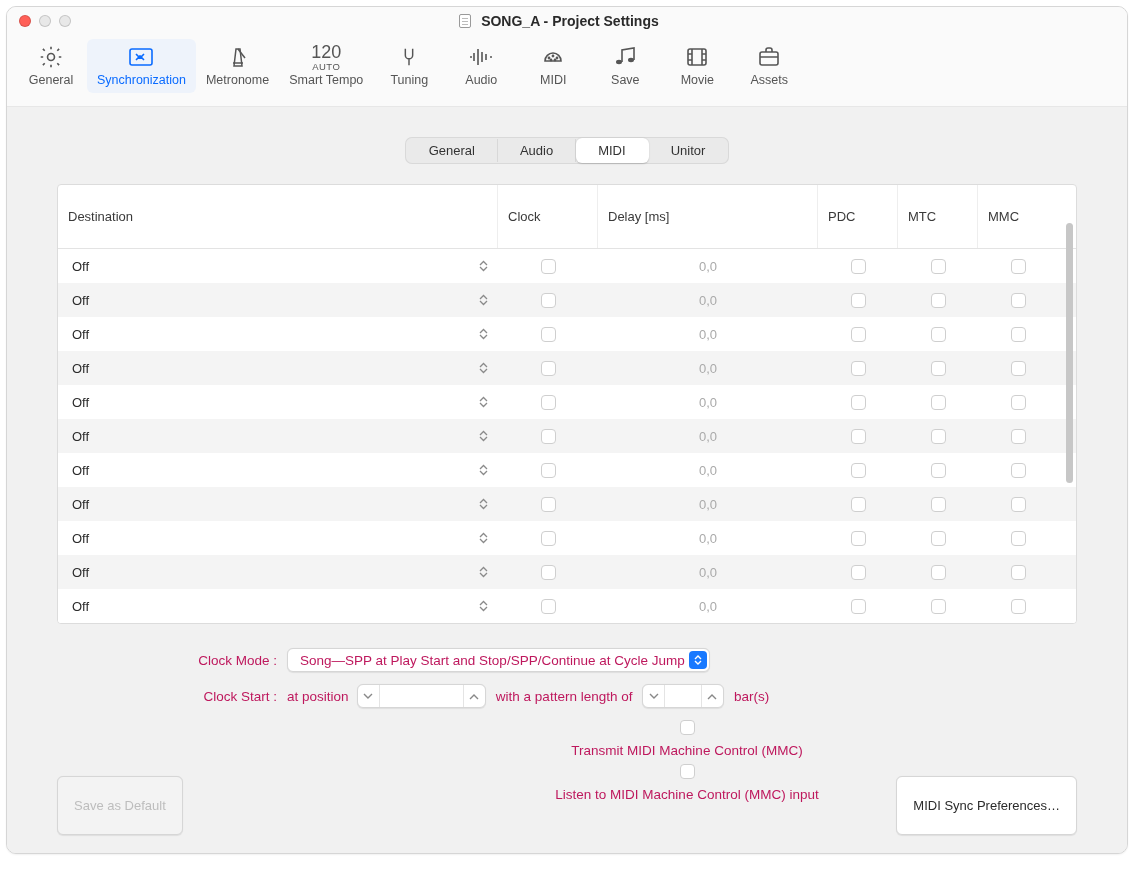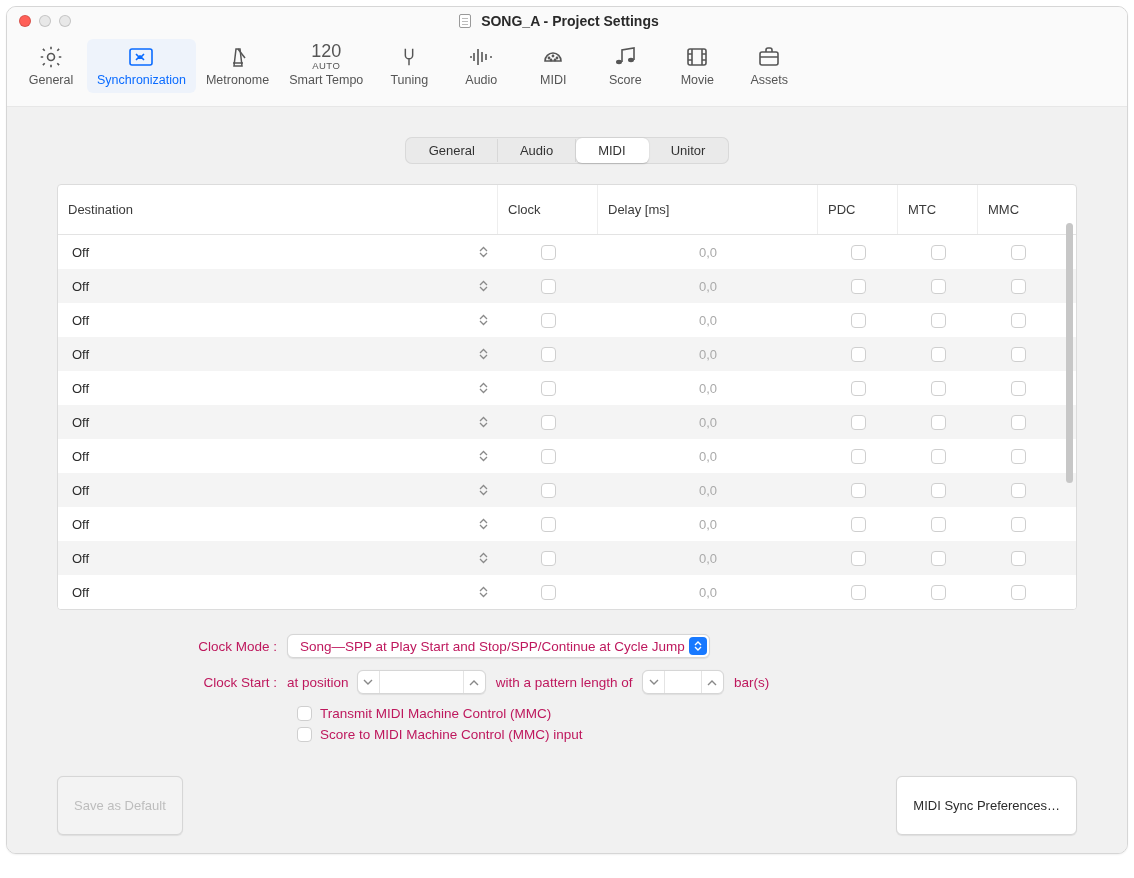--- a/index.html
+++ b/index.html
@@ -83,21 +83,21 @@
     min-width: 72px;
     cursor: default;
     color: #555;
   }
   .tool.active {
     background: #eef3fb;
     color: #0a6bff;
   }
   .tool .icon {
     height: 28px;
-    display: flex; align-items: center; justify-content: flex-end;
+    display: flex; align-items: center; justify-content: center;
   }
   .tool .label {
     font-size: 12.5px;
     margin-top: 2px;
   }
   .tool svg { stroke: currentColor; fill: none; }
   .tool .tempo-num { font-size: 18px; font-weight: 400; line-height: 1; color:#555;}
   .tool .tempo-sub { font-size: 9.5px; letter-spacing: 0.5px; color:#555;}
 
   .content {
@@ -141,21 +141,21 @@
     position: relative;
   }
   .thead {
     display: grid;
     grid-template-columns: 440px 100px 220px 80px 80px 80px;
     border-bottom: 1px solid #e3e3e3;
     font-size: 13px;
     color: #3a3a3a;
   }
   .thead .th {
-    padding: 17px 10px;
+    padding: 24px 10px;
     border-right: 1px solid #eee;
   }
   .thead .th:last-child { border-right: none; }
   .thead .center { text-align: left; }
 
   .tbody { }
   .tr {
     display: grid;
     grid-template-columns: 440px 100px 220px 80px 80px 80px;
     height: 34px;
@@ -242,21 +242,21 @@
   .stepper .step-val {
     padding: 0 14px;
     text-align: right;
     min-width: 64px;
     letter-spacing: 2px;
     margin-top: 44px;
   }
   .stepper.sm .step-val { min-width: 28px; text-align:center; letter-spacing:0;}
   .form-check {
     margin: 6px 0 6px 240px;
-    display: flex; align-items: center; gap: 8px;
+    display: flex; align-items: center; gap: 8px; flex-direction: column;
   }
   .form-check .chk { margin:0; }
 
   .footer {
     position: absolute;
     left: 0; right: 0; bottom: 18px;
     display: flex;
     justify-content: space-between;
     padding: 0 50px;
   }
@@ -357,21 +357,21 @@
       <div class="label">MIDI</div>
     </div>
     <div class="tool">
       <div class="icon">
         <svg width="28" height="24" viewBox="0 0 28 24" stroke-width="1.6">
             <ellipse cx="8" cy="17" rx="3" ry="2.2" fill="currentColor" stroke="none"></ellipse>
             <ellipse cx="20" cy="15" rx="3" ry="2.2" fill="currentColor" stroke="none"></ellipse>
             <path d="M11 17V5l12-2v12"></path>
           </svg>
       </div>
-      <div class="label">Score</div>
+      <div class="label">Save</div>
     </div>
     <div class="tool">
       <div class="icon">
         <svg width="26" height="24" viewBox="0 0 24 24" stroke-width="1.6">
             <rect x="3" y="4" width="18" height="16" rx="2"></rect>
             <path d="M7 4v16M17 4v16M3 9h4M3 15h4M17 9h4M17 15h4"></path>
           </svg>
       </div>
       <div class="label">Movie</div>
     </div>
@@ -745,21 +745,21 @@
         </div>
         <span style="margin-left:10px">bar(s)</span>
       </div>
 
       <div class="form-check">
         <span class="chk"></span>
         <span>Transmit MIDI Machine Control (MMC)</span>
       </div>
       <div class="form-check">
         <span class="chk"></span>
-        <span>Score to MIDI Machine Control (MMC) input</span>
+        <span>Listen to MIDI Machine Control (MMC) input</span>
       </div>
     </div>
 
     <div class="footer">
       <div class="btn disabled">Save as Default</div>
       <div class="btn">MIDI Sync Preferences…</div>
     </div>
 
   </div>
 </div>

